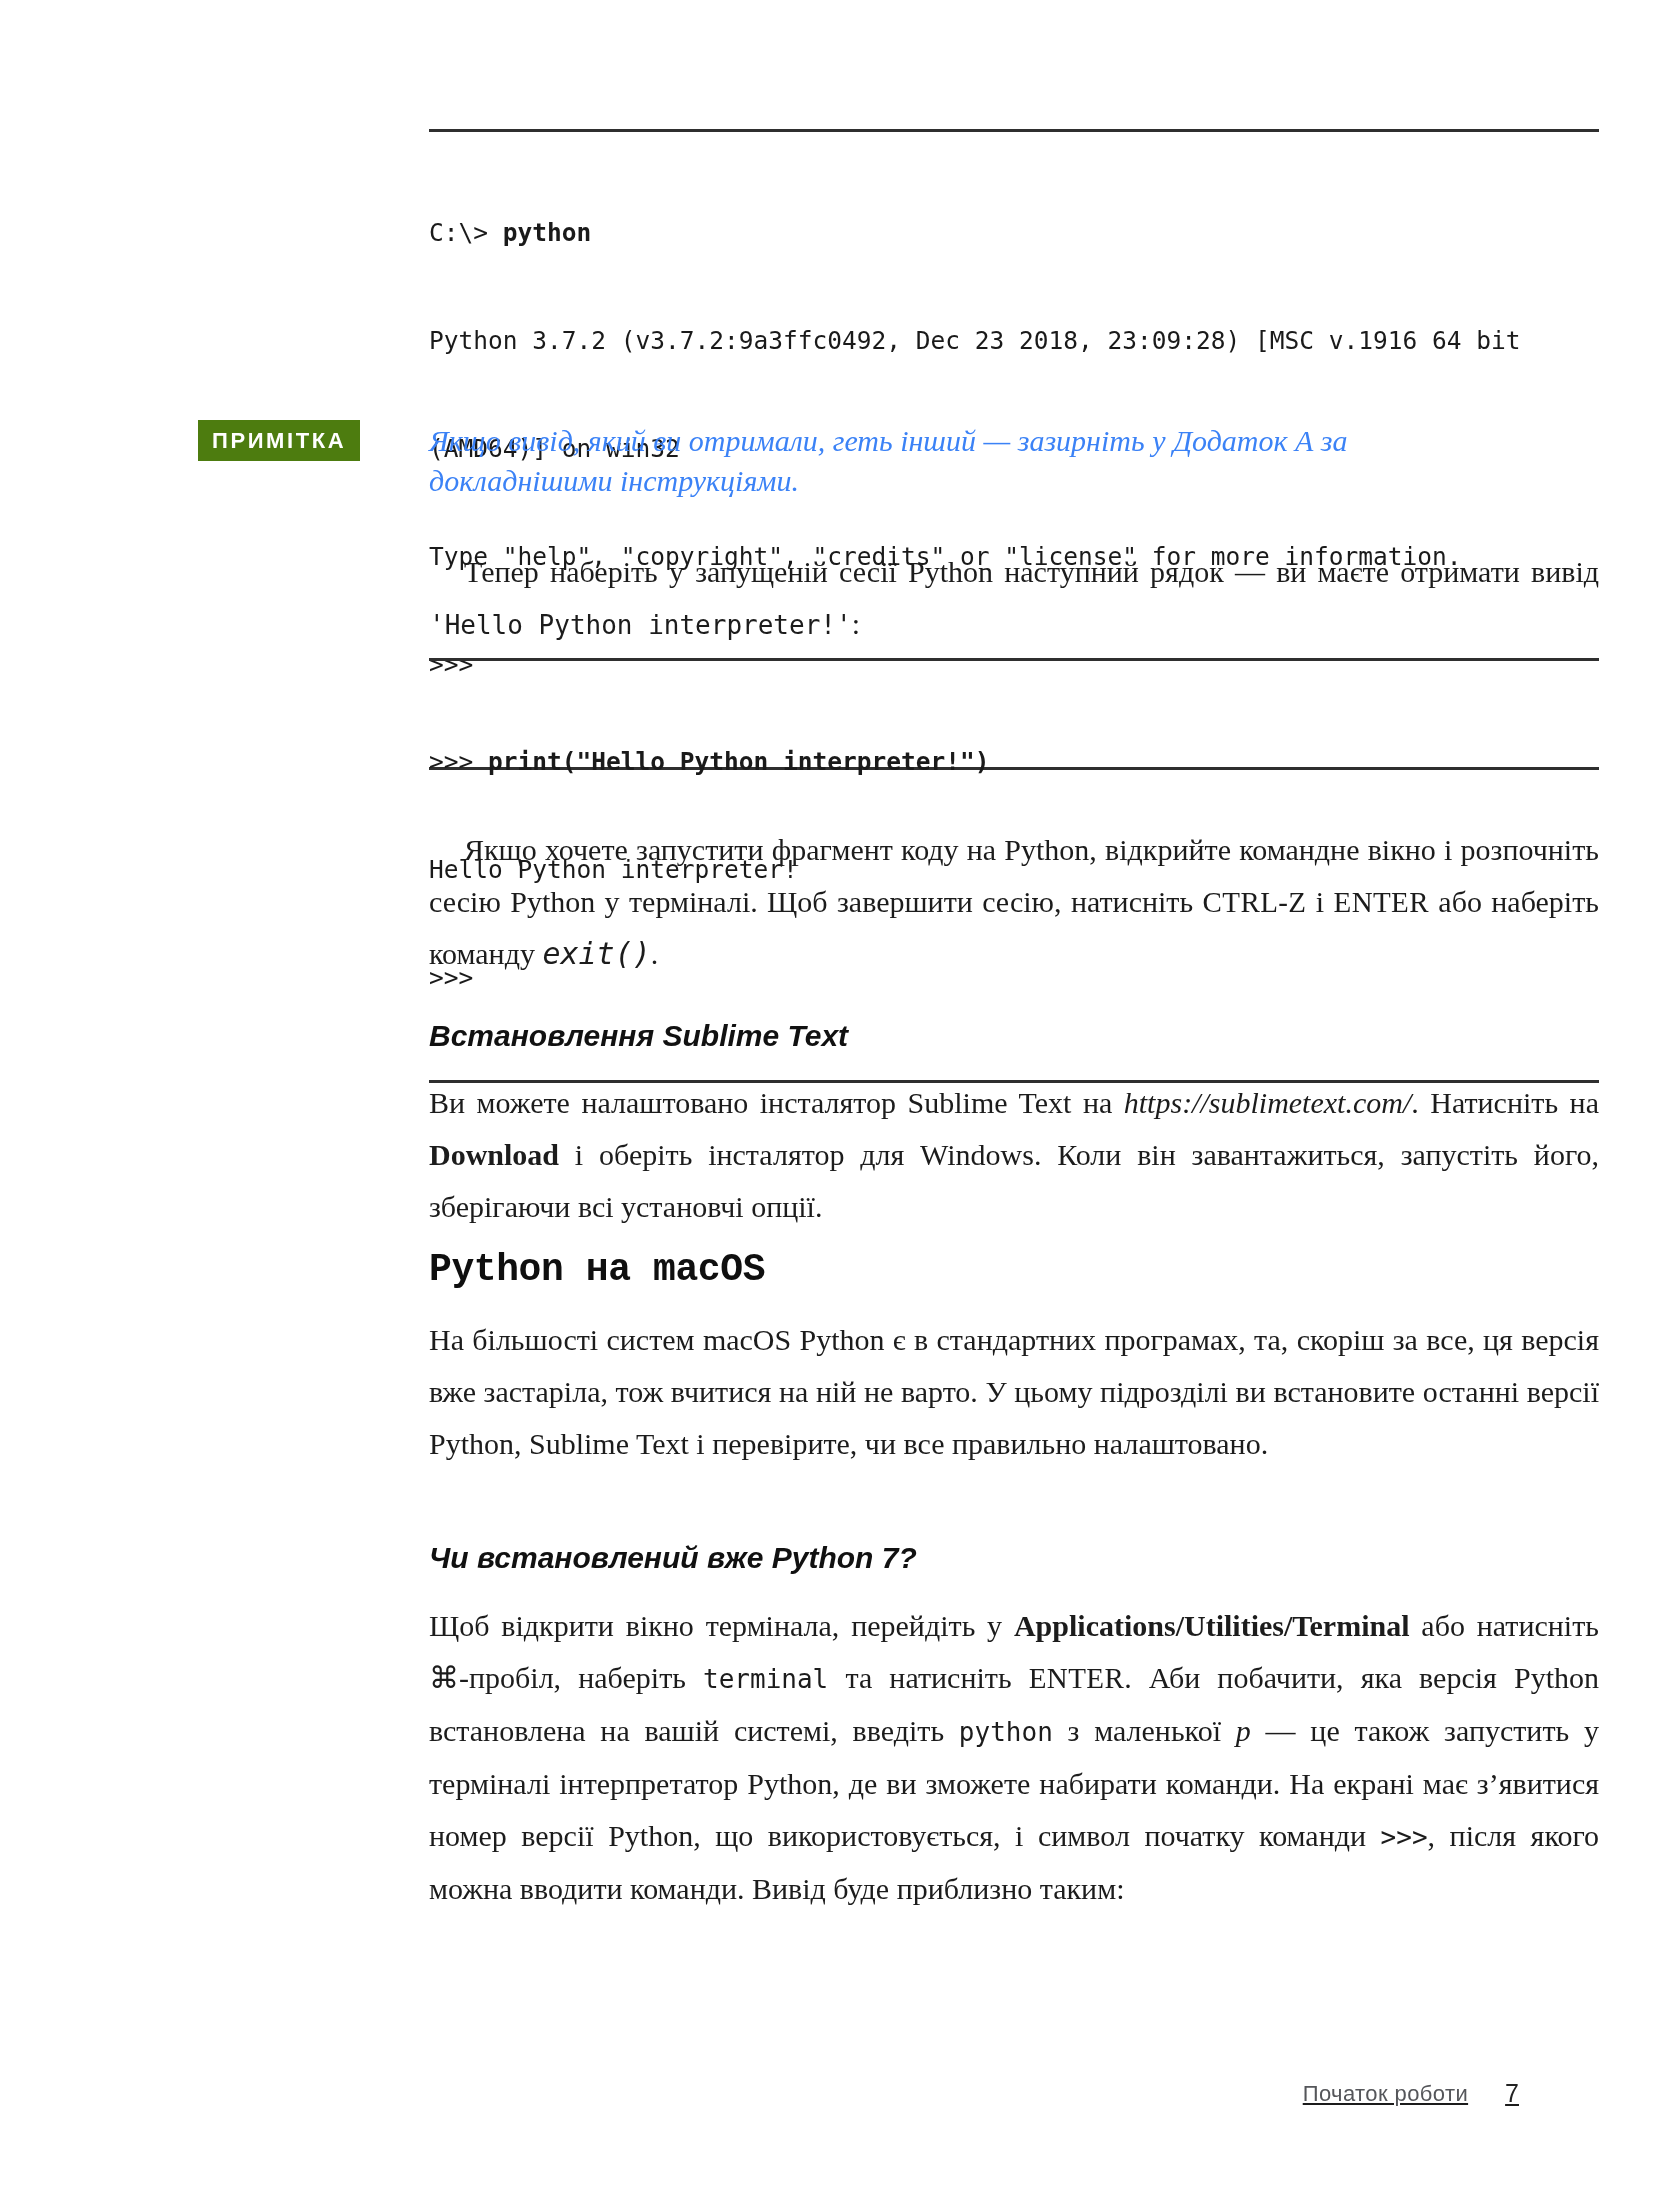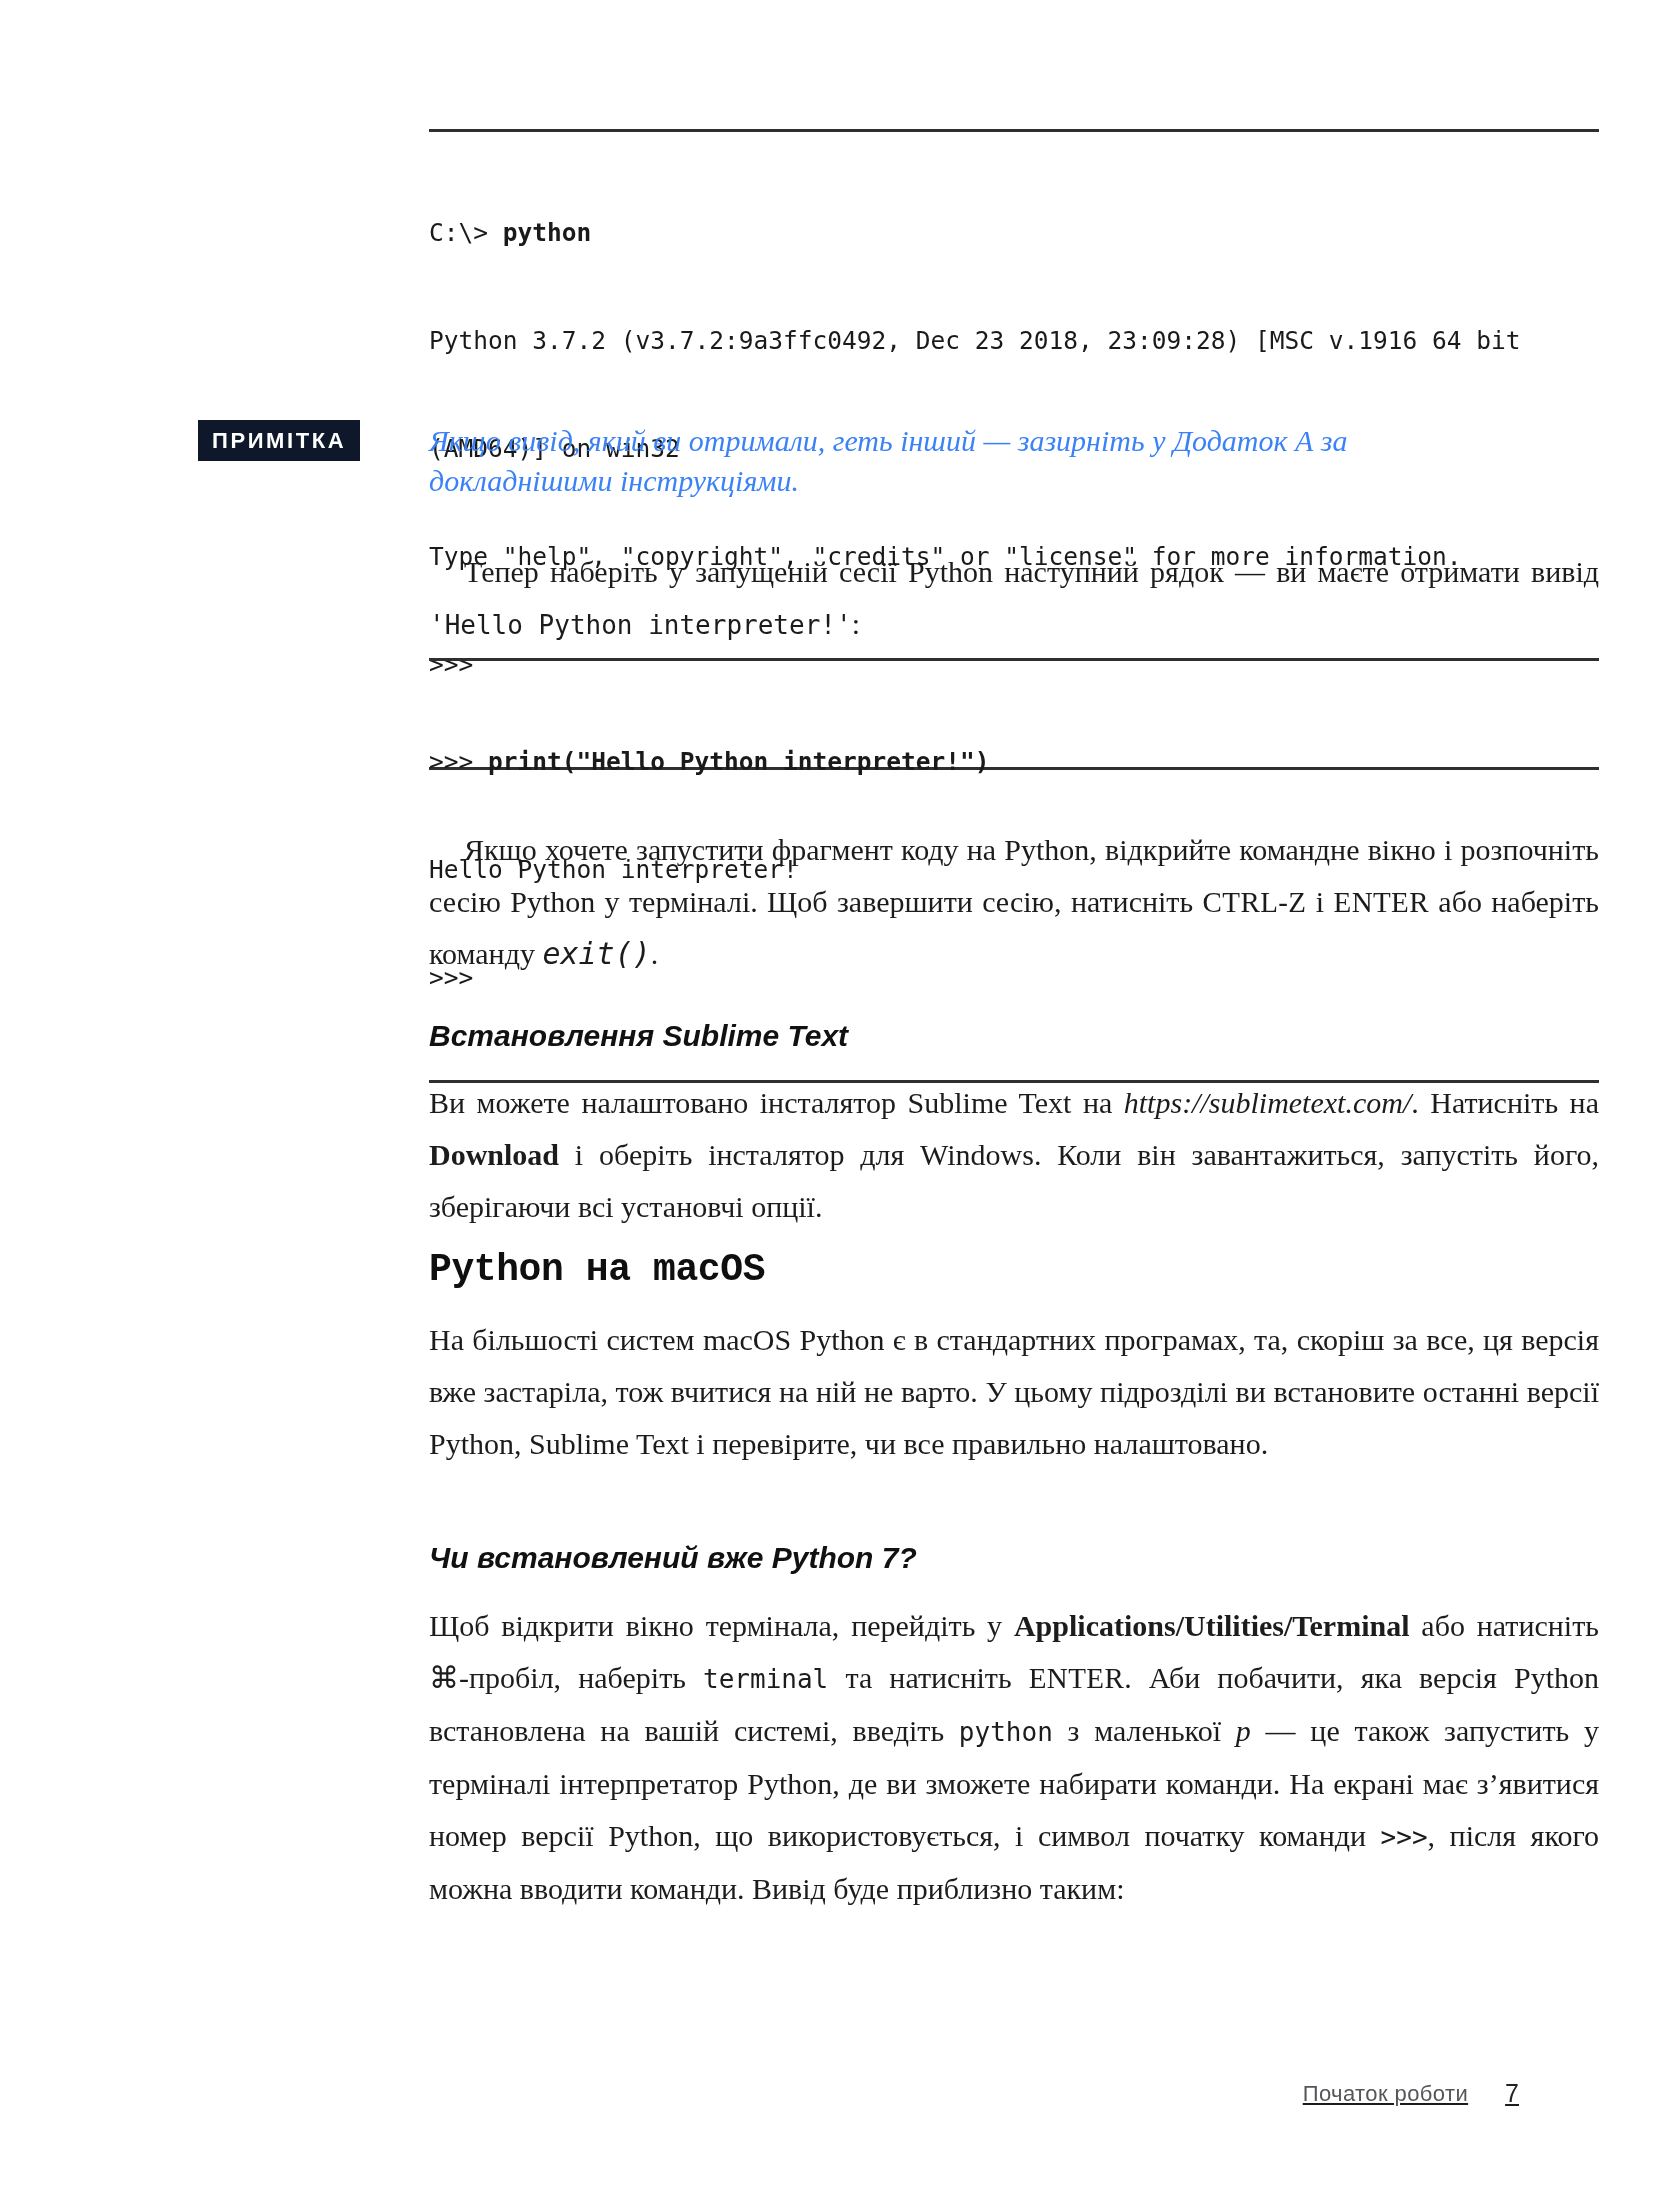--- a/index.html
+++ b/index.html
@@ -19,21 +19,21 @@
     font-family: "DejaVu Sans Mono", monospace;
     font-size: 24.5px; line-height: 36px; color: #1a1a1a;
     white-space: pre-wrap;
   }
   .code-line { min-height: 36px; }
   .bold { font-weight: bold; }
 
   
   .note-label {
     position: absolute; left: 166px; top: 420px;
-    background: #0f172a; color: #ffffff;
+    background: #4d7c0f; color: #ffffff;
     font-family: "Liberation Sans", sans-serif; font-weight: bold;
     font-size: 22px; letter-spacing: 2.6px;
     line-height: 41px; height: 41px; padding: 0 14px;
   }
   .note-text {
     position: absolute; left: 397px; top: 421px; width: 978px;
     font-style: italic; font-size: 30px; line-height: 40px; color: #3b82f6;
   }
 
   

